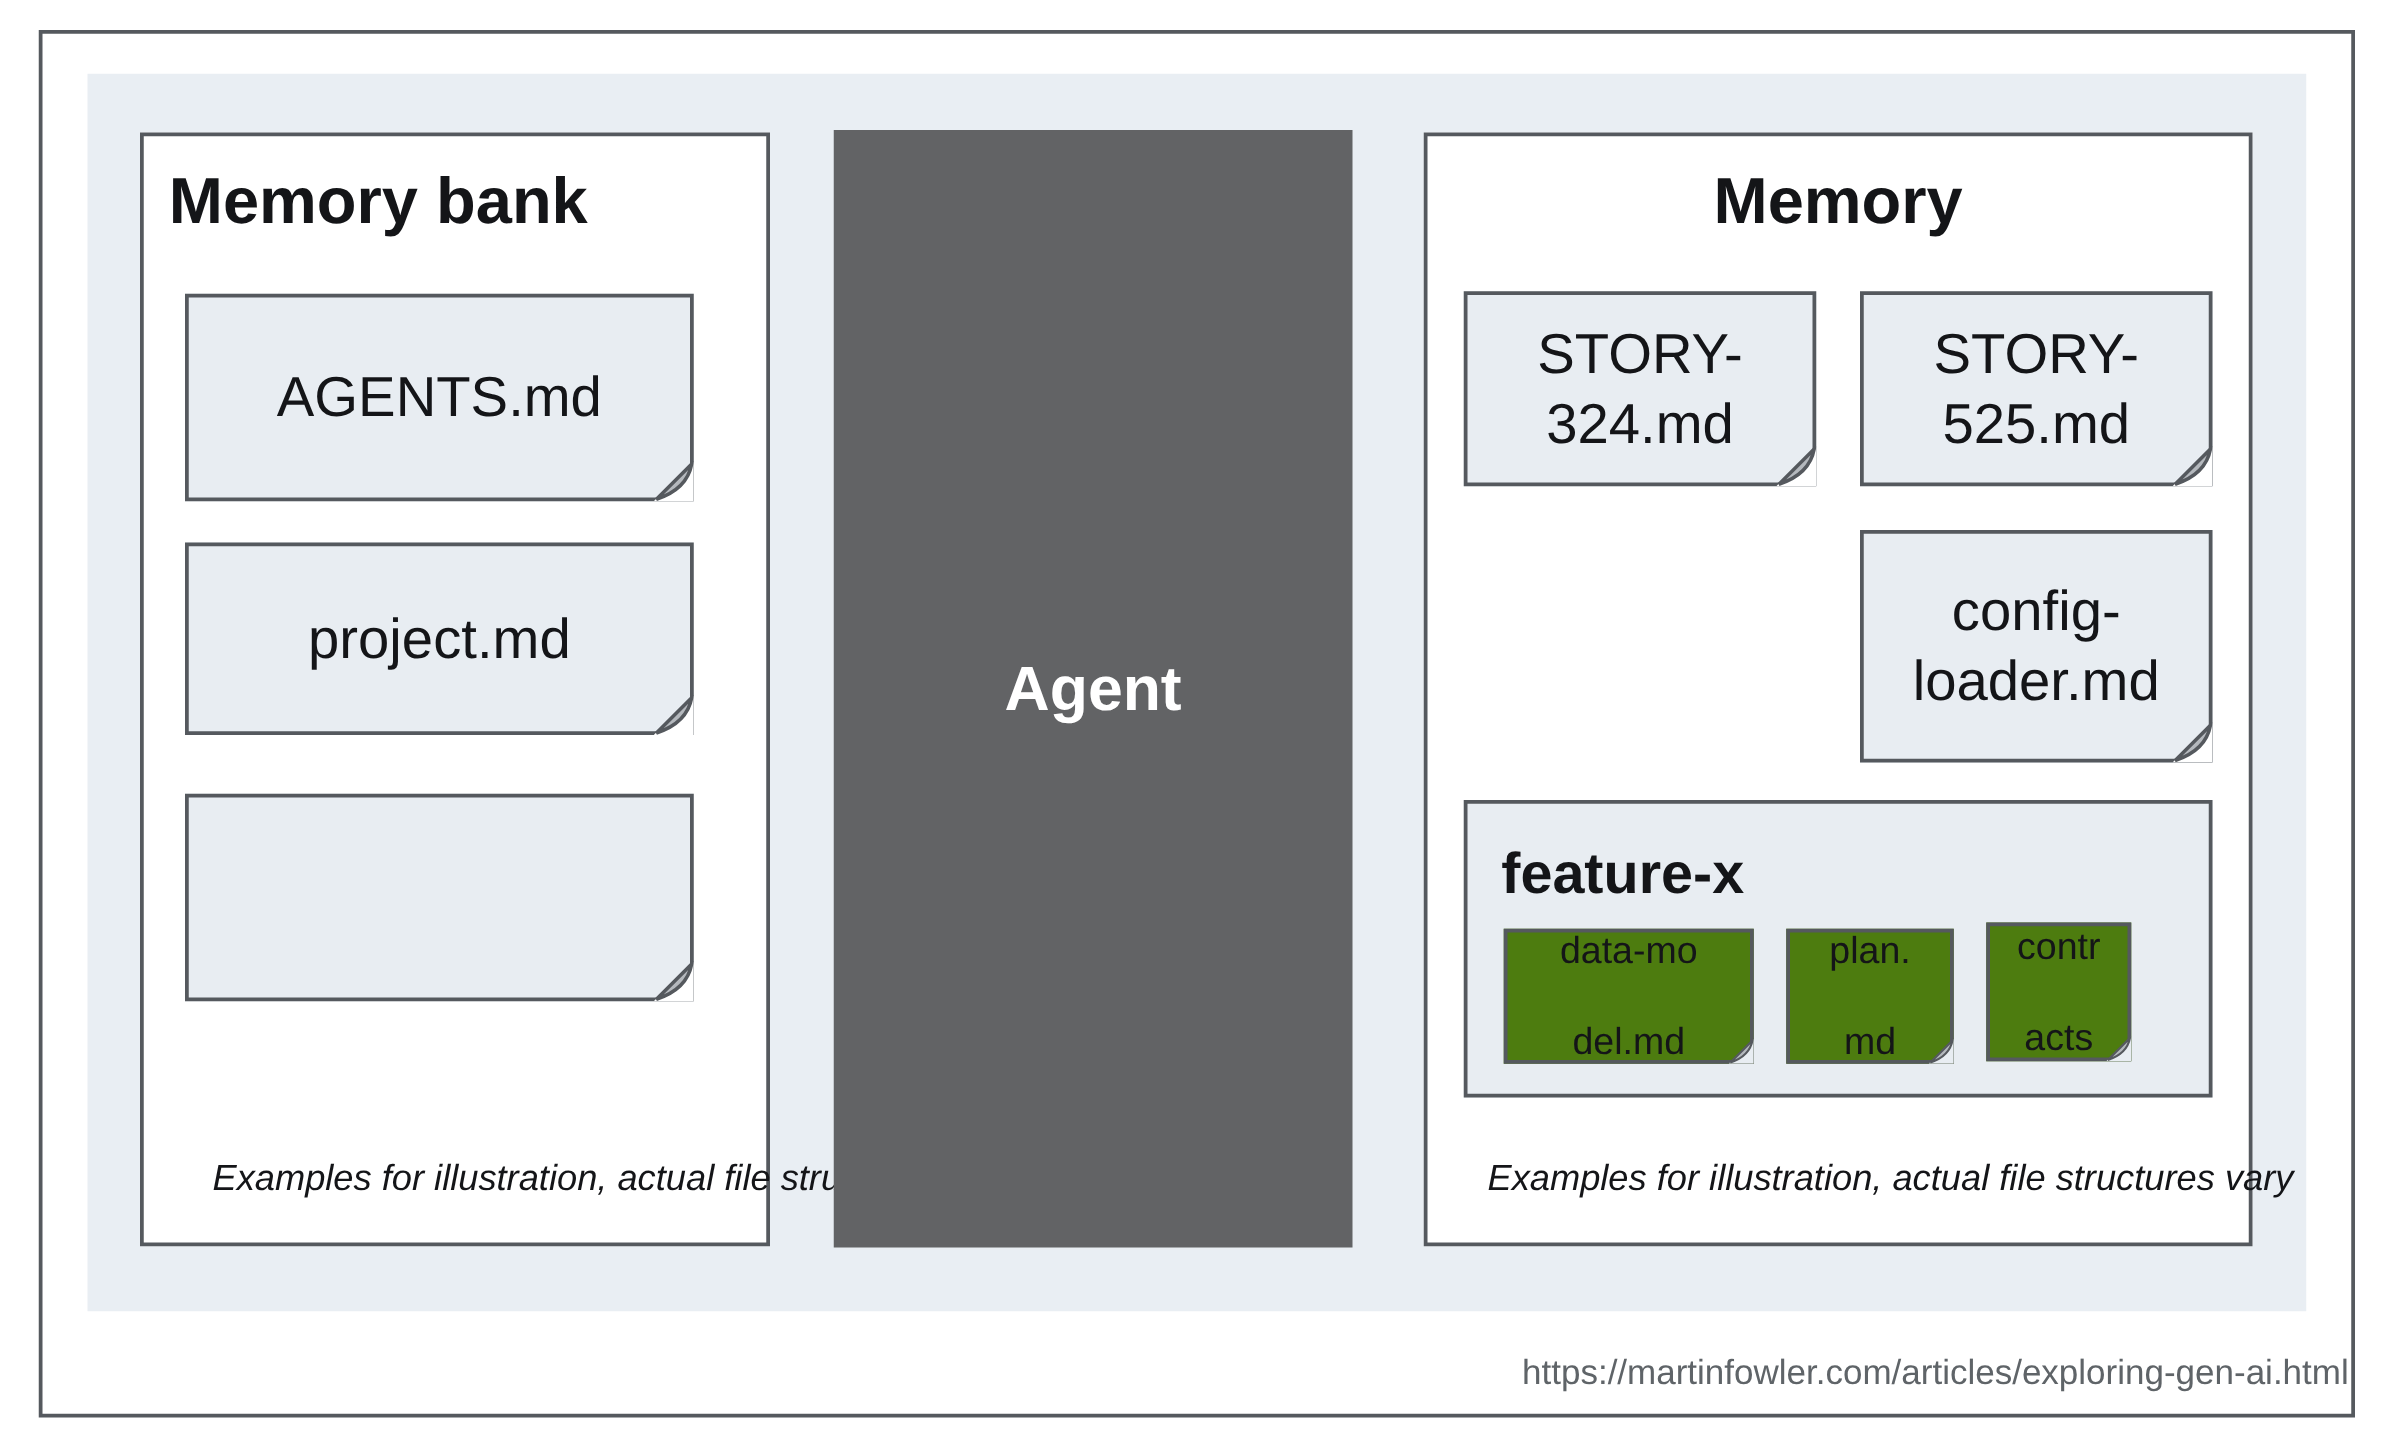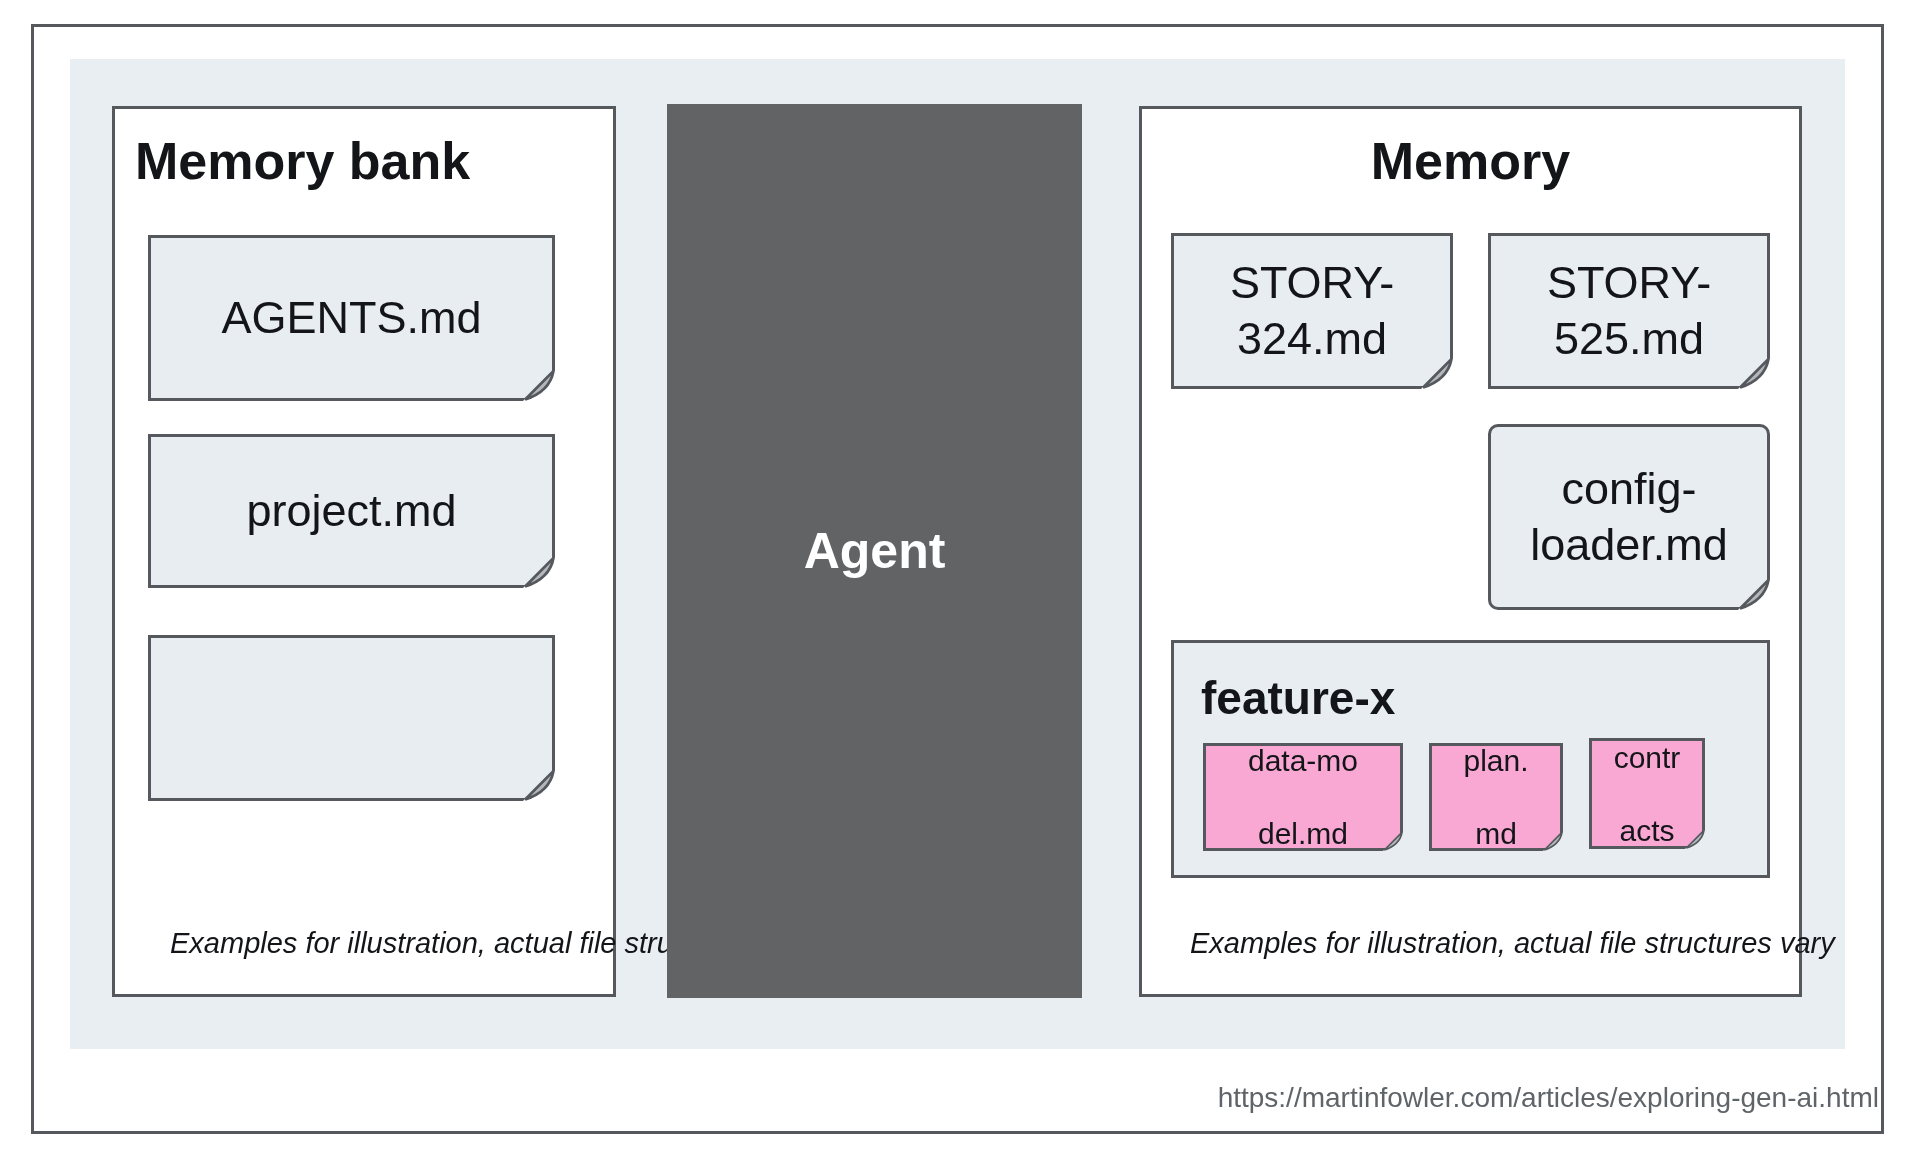--- a/index.html
+++ b/index.html
@@ -32,21 +32,21 @@
     background:var(--agent-fill,#626365); display:flex; align-items:center; justify-content:center;
   }
   .agent-label { color:#ffffff; font-size:50px; font-weight:700; }
   .note {
     position:absolute; background:var(--note-fill,#e8edf2);
     border:3px solid var(--border,#55595e); box-sizing:border-box;
     display:flex; flex-direction:column; align-items:center; justify-content:center;
     text-align:center;
   }
   .note .line { display:block; font-size:45px; line-height:56px; color:#141518; white-space:nowrap; }
-  .note-white { background:#f9a8d4;gap:34px; }
+  .note-white { background:#4d7c0f;gap:34px; }
   .note-white .line { font-size:30px; line-height:39px; }
   .fold { position:absolute; right:-3px; bottom:-3px; width:32px; height:32px; }
   .note-white .fold { width:20px; height:20px; }
   .fold .behind { fill:#ffffff; }
   .fold-on-gray .behind { fill:var(--note-fill,#e8edf2); }
   .fold .flap { fill:#b4b8bd; stroke:var(--border,#55595e); stroke-width:2.6; stroke-linejoin:miter; }
   .featx {
     position:absolute; left:1171px; top:640px; width:599px; height:238px;
     background:var(--note-fill,#e8edf2); border:3px solid var(--border,#55595e); box-sizing:border-box;
   }
@@ -113,21 +113,21 @@
     </svg>
   </div>
   <div class="note" style="left:1488px; top:233px; width:282px; height:156px;">
     <span class="line">STORY-</span>
     <span class="line">525.md</span>
     <svg class="fold" viewBox="0 0 30 30">
       <path class="behind" d="M0 30 L30 0 L30 30 Z"></path>
         <path class="flap" d="M2 28.5 L28.5 2 Q25 21 2 28.5 Z"></path>
     </svg>
   </div>
-  <div class="note" style="left:1488px; top:424px; width:282px; height:186px;border-radius:10px;">
+  <div class="note" style="left:1488px; top:424px; width:282px; height:186px;">
     <span class="line">config-</span>
     <span class="line">loader.md</span>
     <svg class="fold" viewBox="0 0 30 30">
       <path class="behind" d="M0 30 L30 0 L30 30 Z"></path>
         <path class="flap" d="M2 28.5 L28.5 2 Q25 21 2 28.5 Z"></path>
     </svg>
   </div>
 
   <div class="featx">
     <span class="featx-label">feature-x</span>

